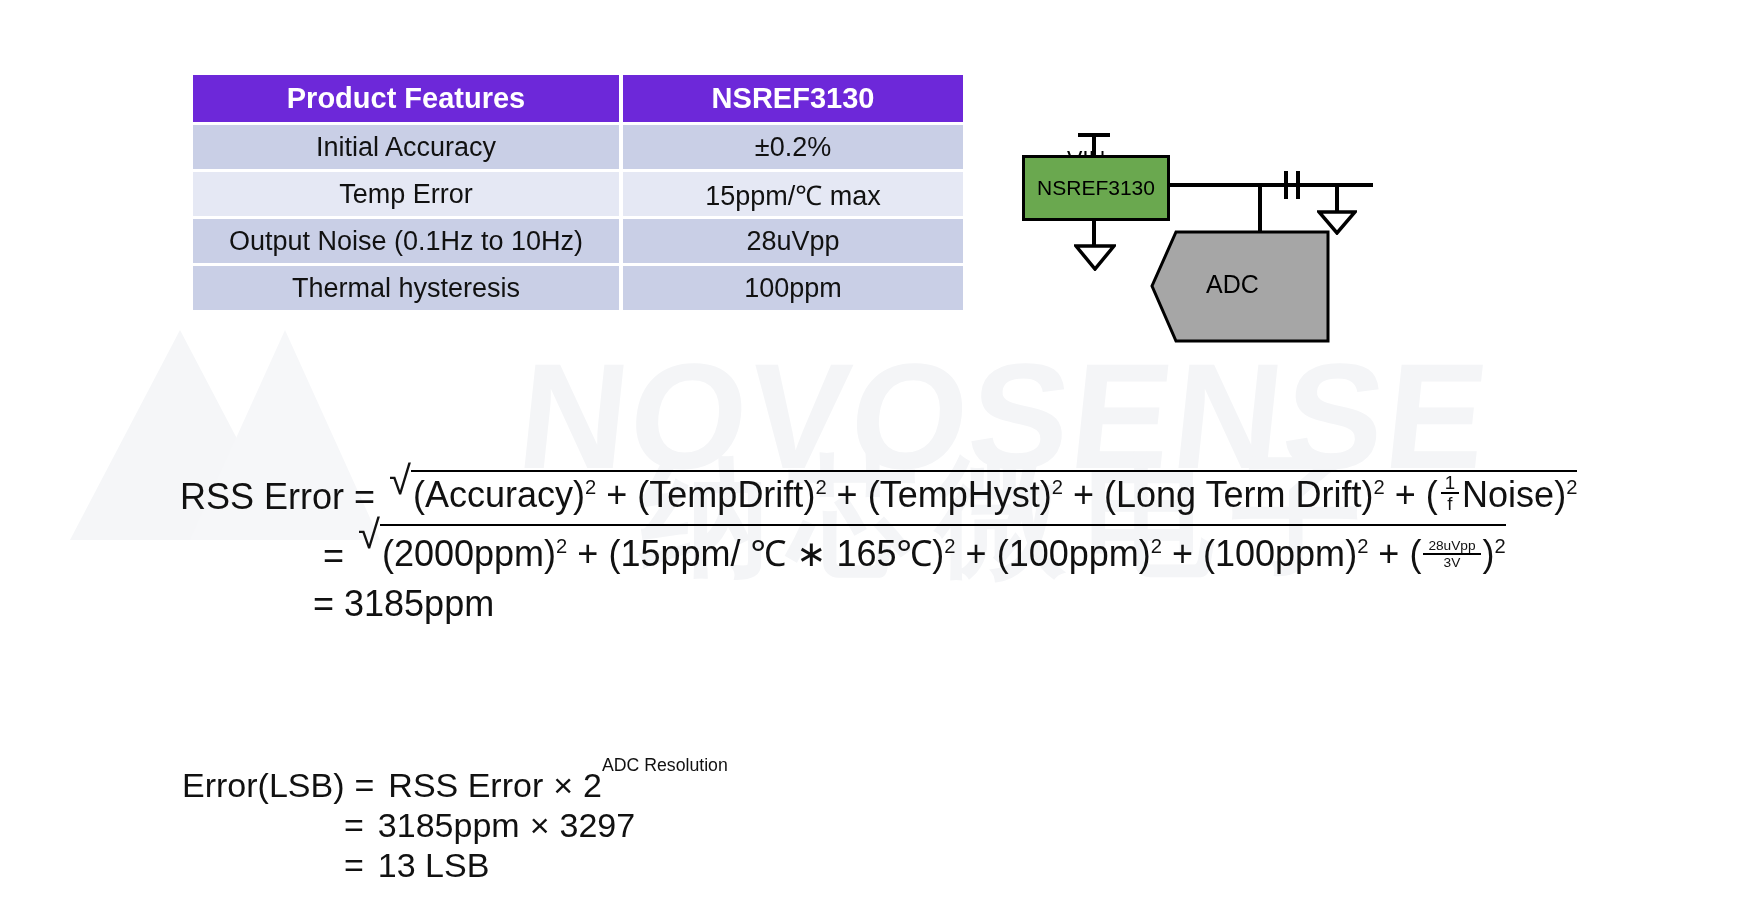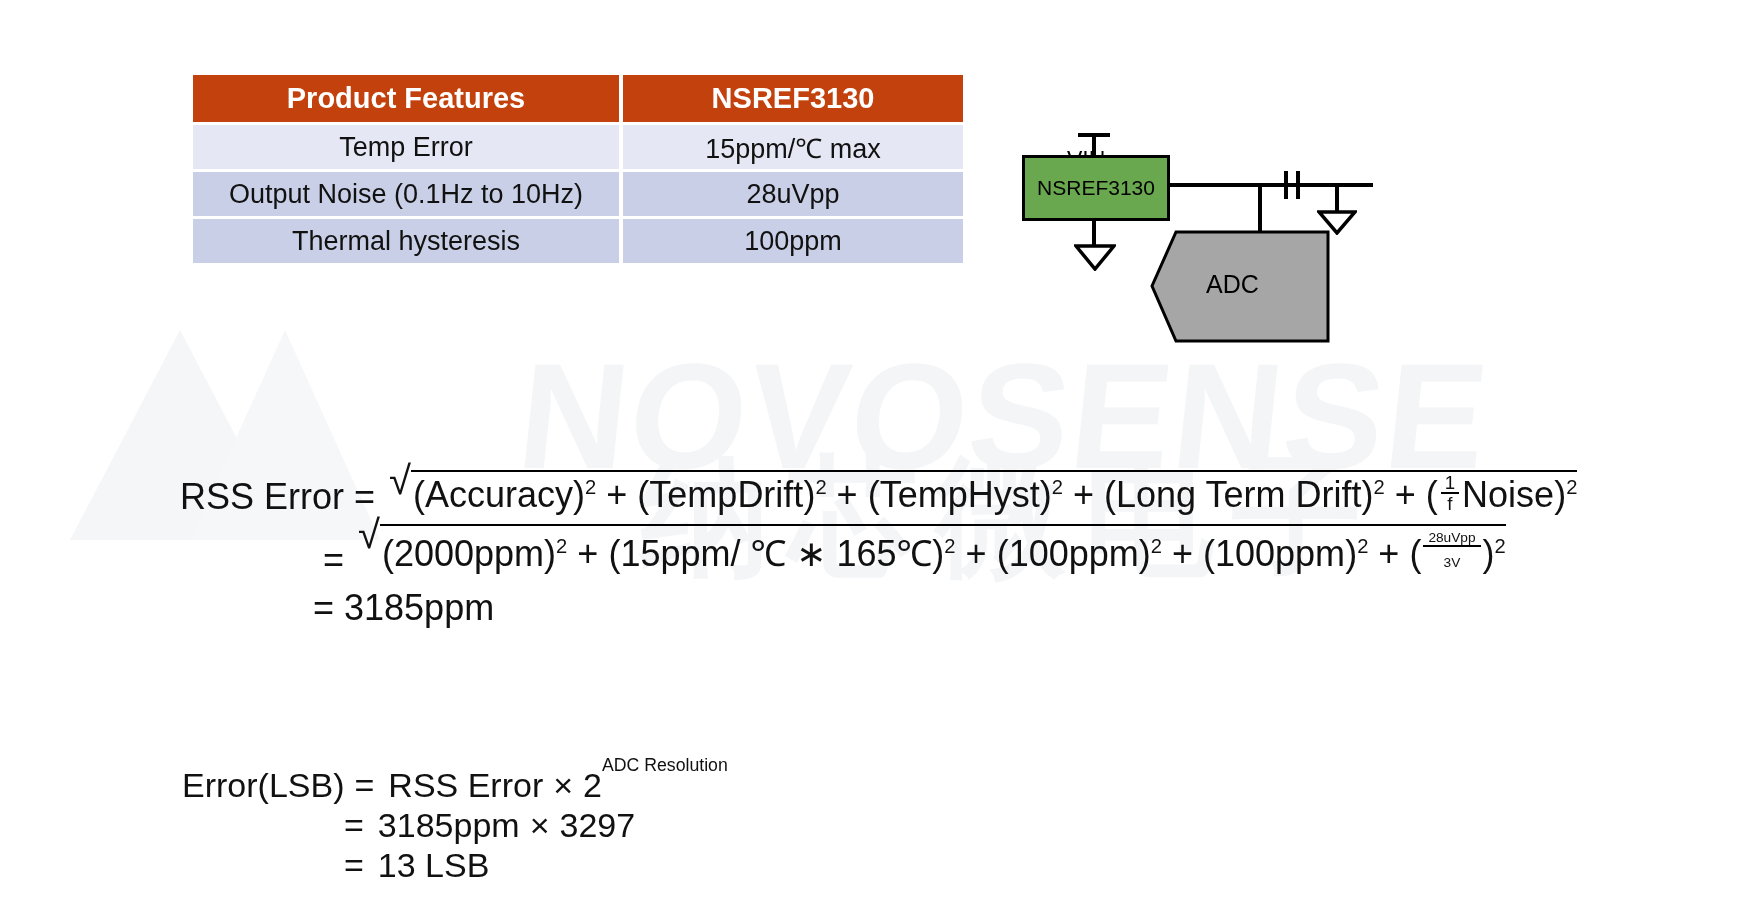--- a/index.html
+++ b/index.html
@@ -86,21 +86,21 @@
 
   .spec-table th, .spec-table td {
     text-align: center;
     font-size: 27px;
     color: #111111;
     padding: 0;
     height: 44px;
     vertical-align: middle;
   }
   .spec-table th {
-    background: #c2410c;
+    background: #6d28d9;
     color: #ffffff;
     font-weight: bold;
     font-size: 29px;
     height: 47px;
   }
   .spec-table td.gapcell, .spec-table th.gapcell {
     background: #ffffff !important;
     padding: 0;
   }
   tr.shade-a td { background: #c9cfe6; }
@@ -217,21 +217,21 @@
     flex-direction: column;
     align-items: center;
     vertical-align: middle;
     margin: 0 2px;
     font-size: 0.38em;
     line-height: 1.1;
     position: relative;
     top: -3px;
   }
   .frac-sm .num { border-bottom: 2px solid #000; padding: 0 5px; }
-  .frac-sm .den { padding: 8px 5px; }
+  .frac-sm .den { padding: 0 5px; }
 
   .result-line { margin-top: 4px; }
   .indent-eq { display: inline-block; width: 133px; }
 
   
   .lsb-block {
     position: absolute;
     left: 182px;
     top: 765px;
     font-size: 34px;
@@ -268,20 +268,25 @@
           <col class="c2">
       </colgroup>
       <thead>
         <tr>
           <th>Product Features</th>
           <th class="gapcell"></th>
           <th>NSREF3130</th>
         </tr>
       </thead>
       <tbody>
+        <tr class="shade-a">
+          <td>Initial Accuracy</td>
+          <td class="gapcell"></td>
+          <td>±0.2%</td>
+        </tr>
         <tr class="shade-b">
           <td>Temp Error</td>
           <td class="gapcell"></td>
           <td>15ppm/℃ max</td>
         </tr>
         <tr class="shade-a">
           <td>Output Noise (0.1Hz to 10Hz)</td>
           <td class="gapcell"></td>
           <td>28uVpp</td>
         </tr>

